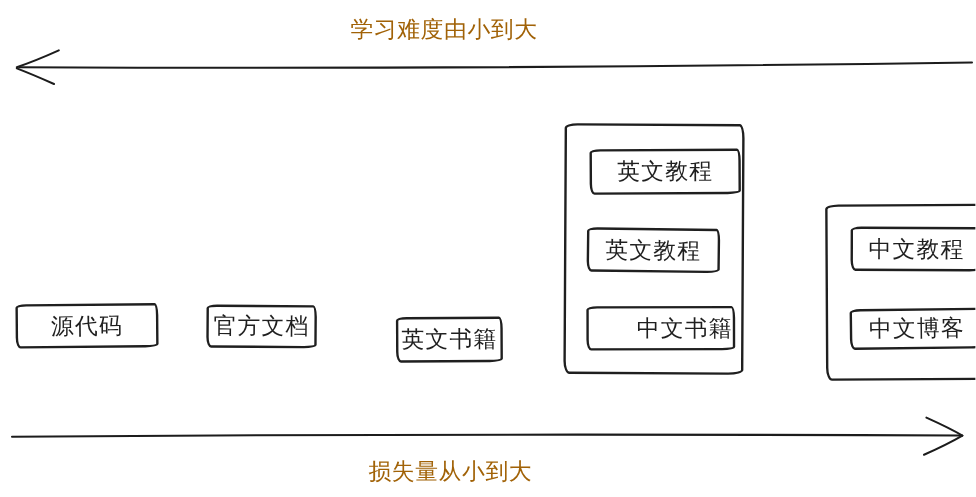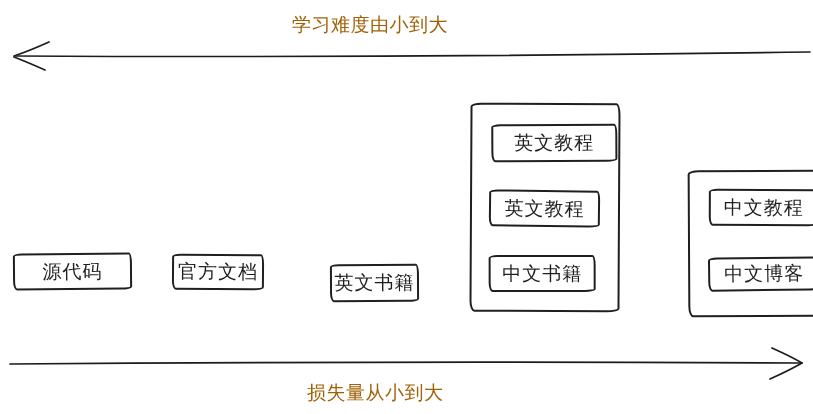--- a/index.html
+++ b/index.html
@@ -65,21 +65,21 @@
 
   
   #box-source     { left: 13px;  top: 253px; width: 119px; height: 37px; transform: rotate(-0.5deg); justify-content: center; }
   #box-docs      { left: 172px; top: 254px; width: 92px; height: 36px; transform: rotate(0.4deg); }
   #box-en-books  { left: 330px; top: 254px; width: 89px; height: 38px; transform: rotate(-0.3deg); margin-top: 10px; }
 
   
   #group-a { left: 470px; top: 103px; width: 150px; height: 209px; transform: rotate(0.3deg); }
   #box-en-tutorial { left: 19px; top: 19px;  width: 126px; height: 38px; transform: rotate(-0.6deg); }
   #box-en-blog     { left: 17px; top: 85px;  width: 111px; height: 37px; transform: rotate(0.4deg); }
-  #box-cn-books    { left: 17px; top: 150px; width: 107px; height: 37px; transform: rotate(-0.4deg); }
+  #box-cn-books    { left: 17px; top: 150px; width: 124px; height: 37px; transform: rotate(-0.4deg); justify-content: flex-end; }
 
   
   #group-b { left: 688px; top: 170px; width: 150px; height: 147px; transform: rotate(-0.3deg); }
   #box-cn-tutorial { left: 19px; top: 17px; width: 110px; height: 37px; transform: rotate(0.5deg); }
   #box-cn-blog     { left: 18px; top: 85px; width: 112px; height: 34px; transform: rotate(-0.4deg); }
 </style>
 </head>
 <body>
 
 <div id="stage">

